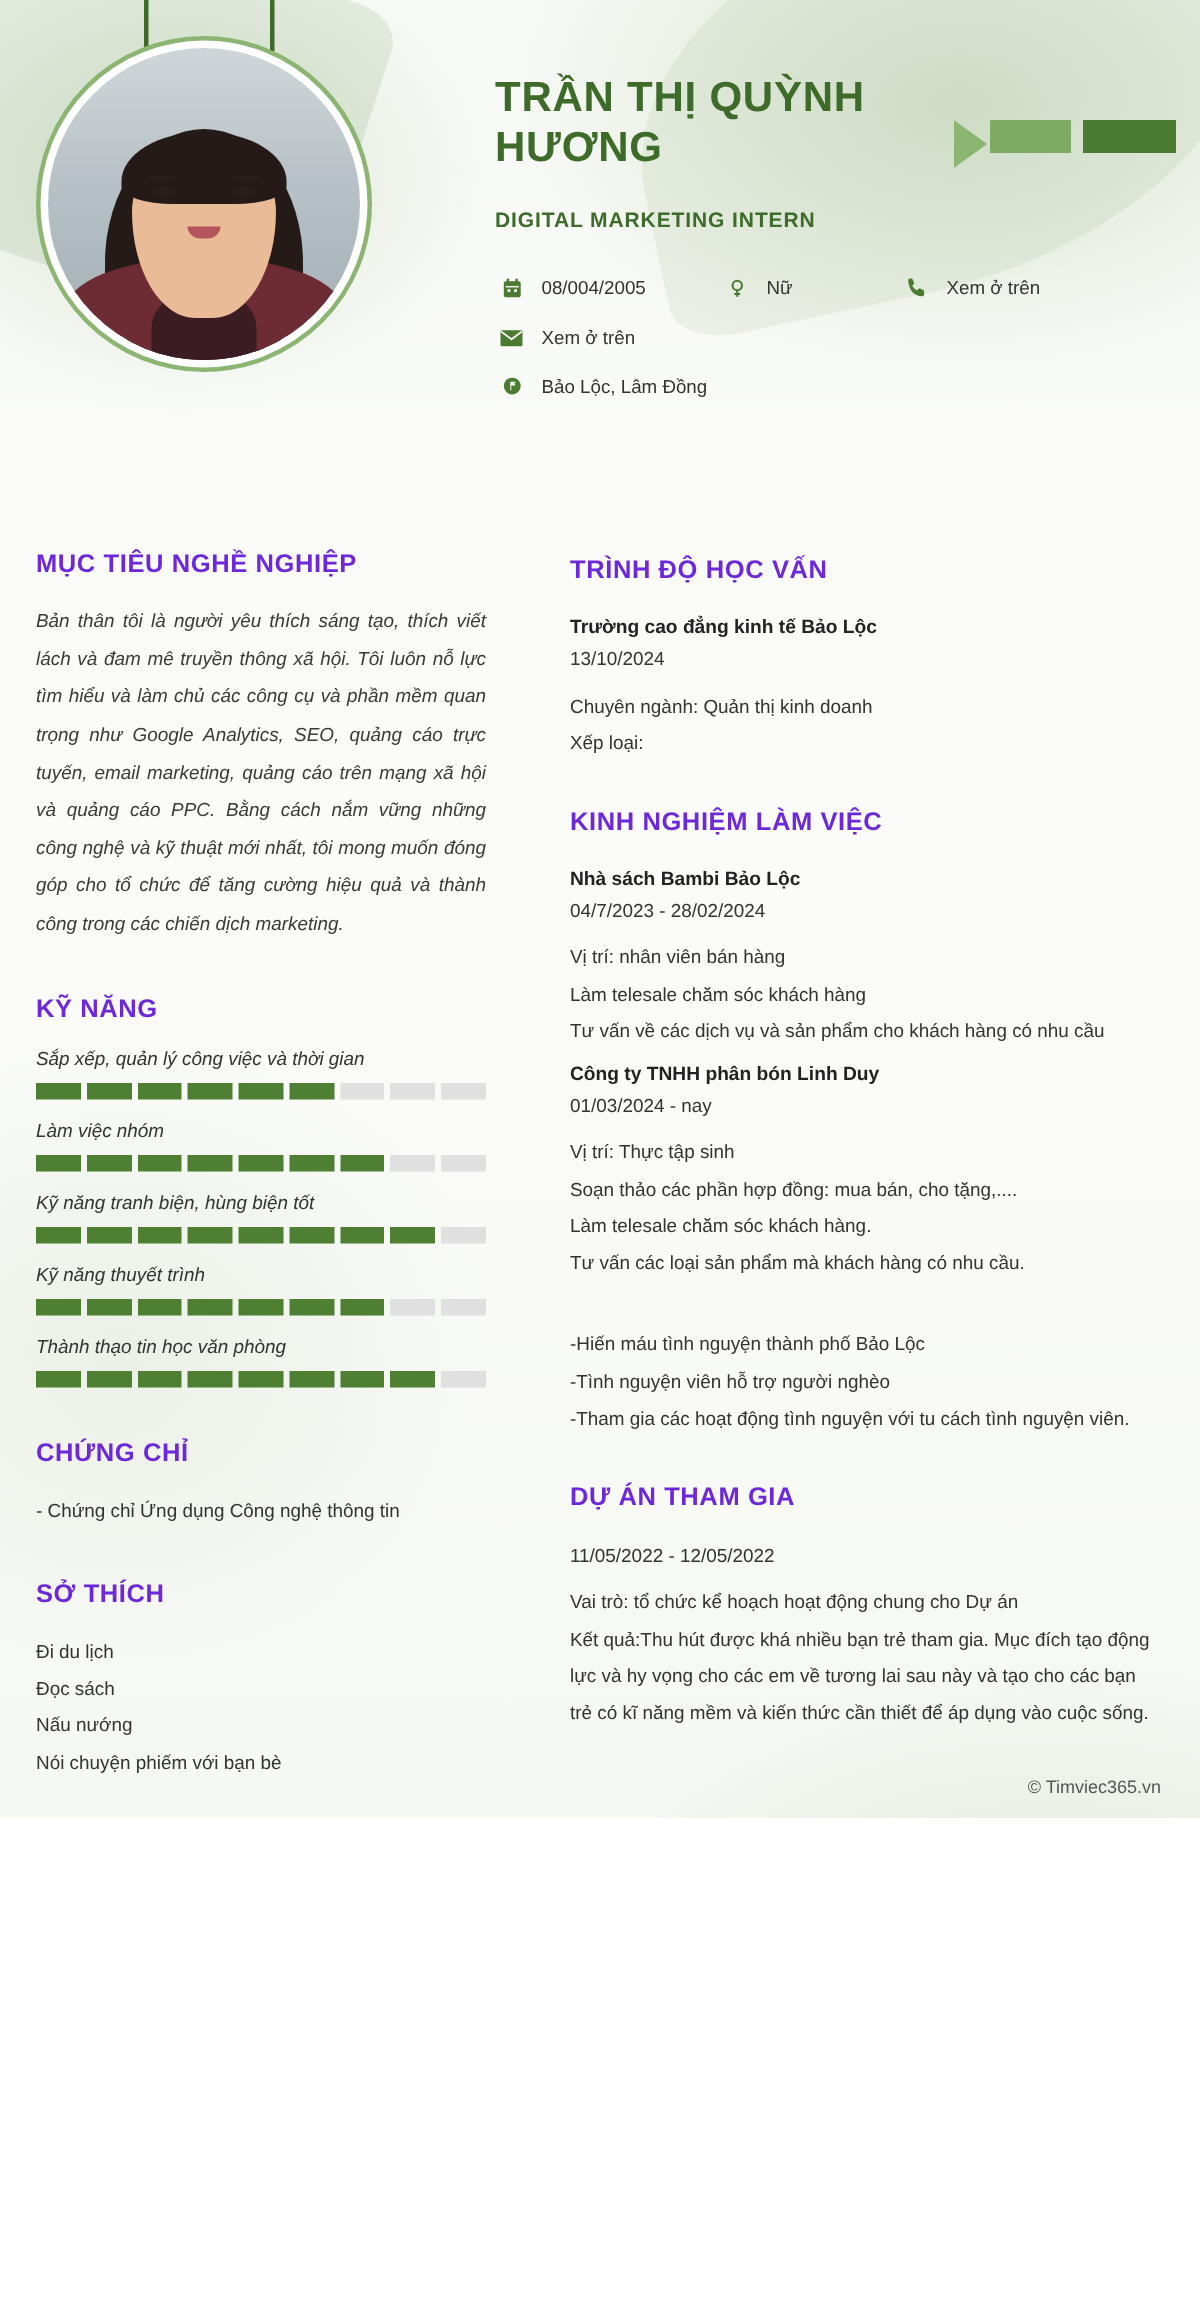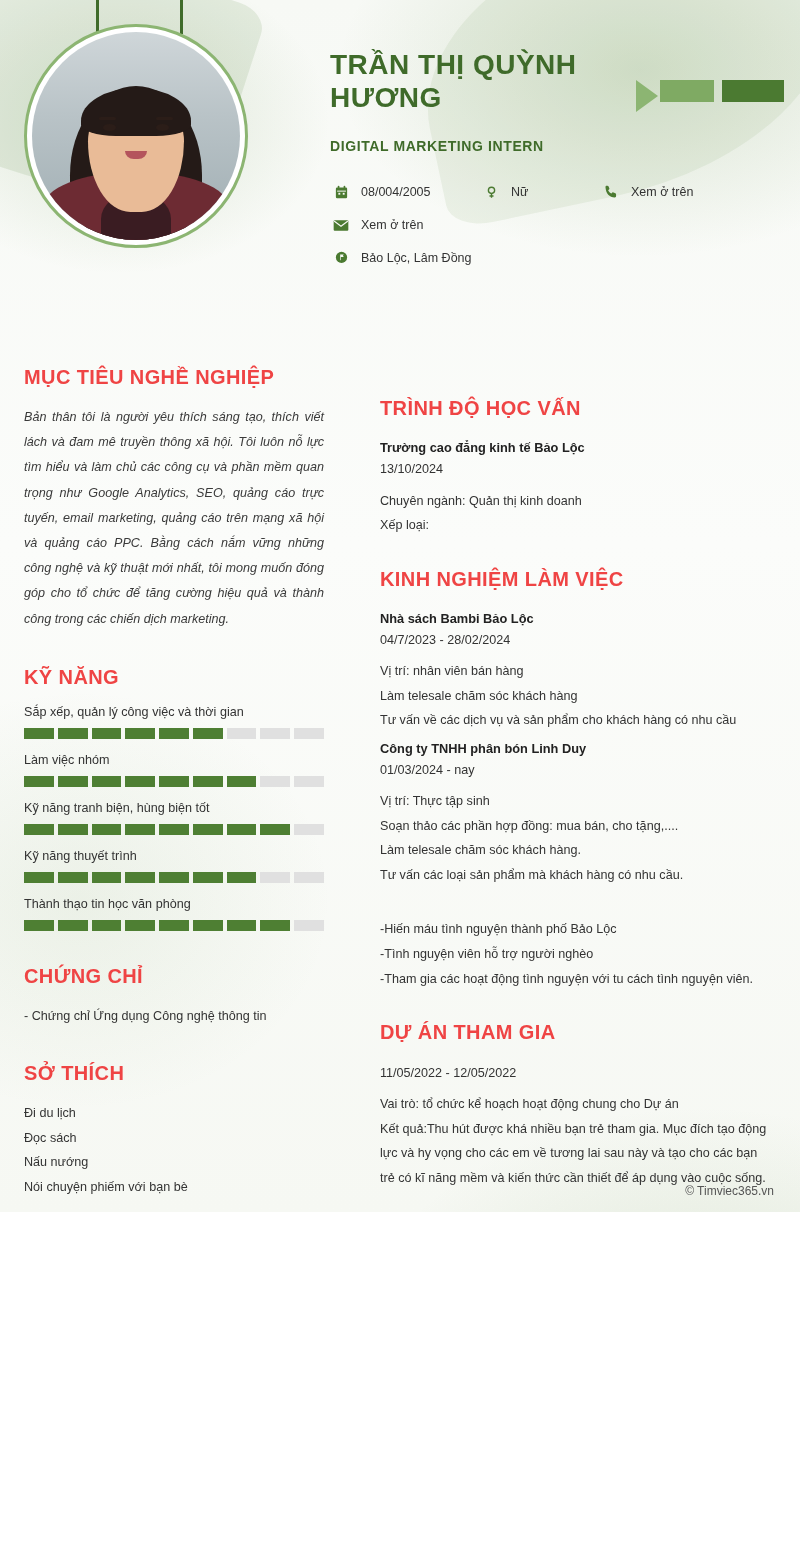--- a/index.html
+++ b/index.html
@@ -156,42 +156,41 @@
 
   
   .body-wrap { position: relative; display: flex; padding: 26px 0 0 0; }
   .col-left {
     width: 352px;
     padding: 0 28px 0 24px;
   }
   .col-right {
     flex: 1;
     padding: 0 26px 0 28px;
-    margin-top: 27px;
   }
   h2.sec {
-    font-size: 20px;
+    font-size: 17px;
     font-weight: bold;
-    color: #ef4444;
+    color: #6d28d9;
     text-transform: uppercase;
     letter-spacing: 0.4px;
     margin-bottom: 16px;
   }
   .col-right h2.sec { margin-bottom: 18px; }
 
   .objective {
     font-size: 12.6px;
     line-height: 2.0;
     font-style: italic;
     color: #3a3a3a;
     text-align: justify;
   }
   .left-block { margin-bottom: 34px; }
 
-  .skill { margin-bottom: 14px; }
+  .skill { margin-bottom: 14px; font-style: italic; }
   .skill-name { font-size: 12.6px; color: #333; margin-bottom: 9px; }
   .bars { display: flex; gap: 4px; }
   .bars i { display: block; height: 11px; flex: 1 1 0; background: #e0e0e0; }
   .bars i.on { background: #4e7f33; }
 
   .plain-line { font-size: 12.6px; color: #333; line-height: 1.95; }
 
   
   .entry { margin-bottom: 22px; }
   .entry-title { font-size: 12.8px; font-weight: bold; color: #222; line-height: 1.6; }

